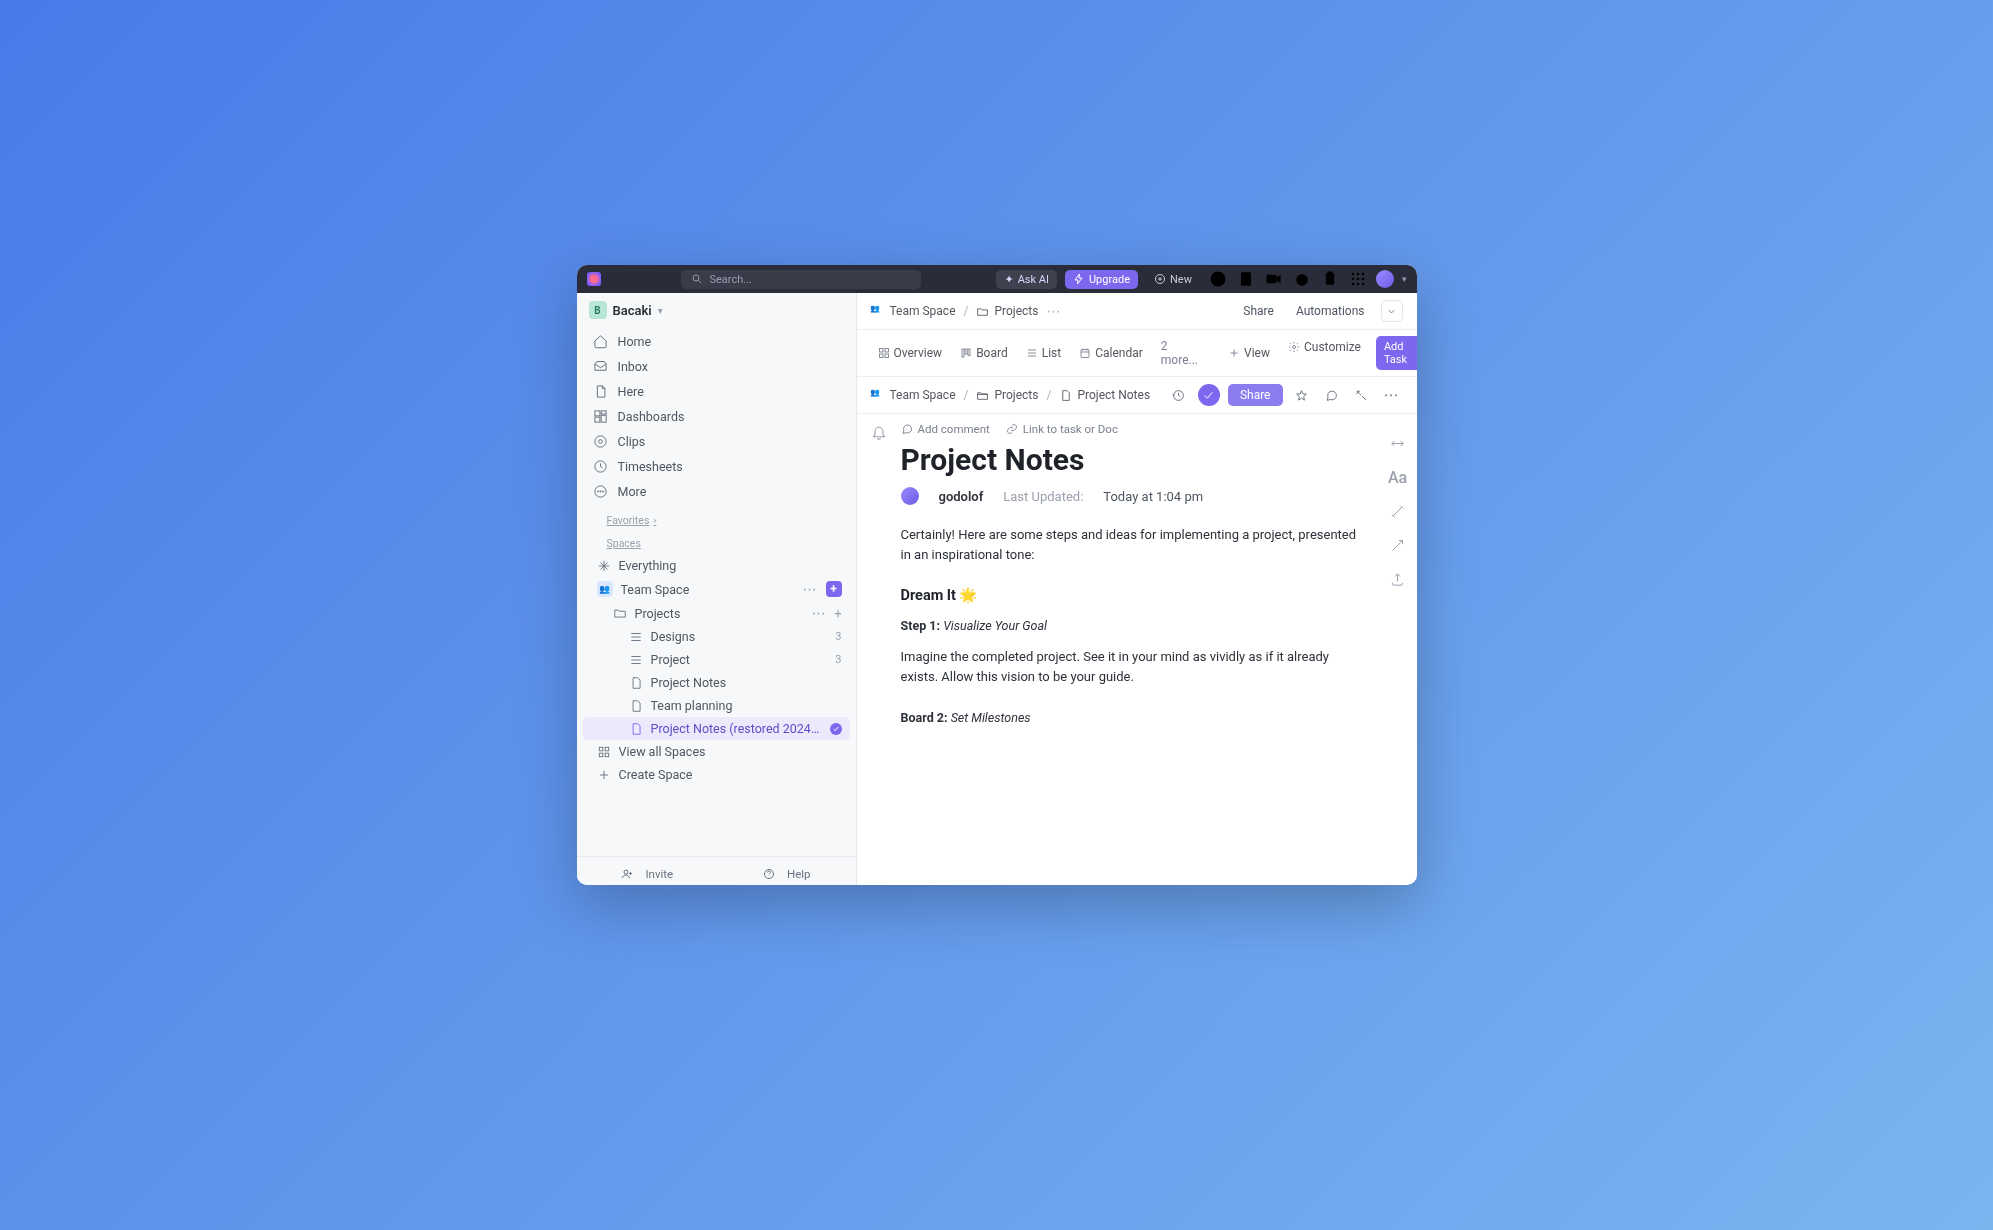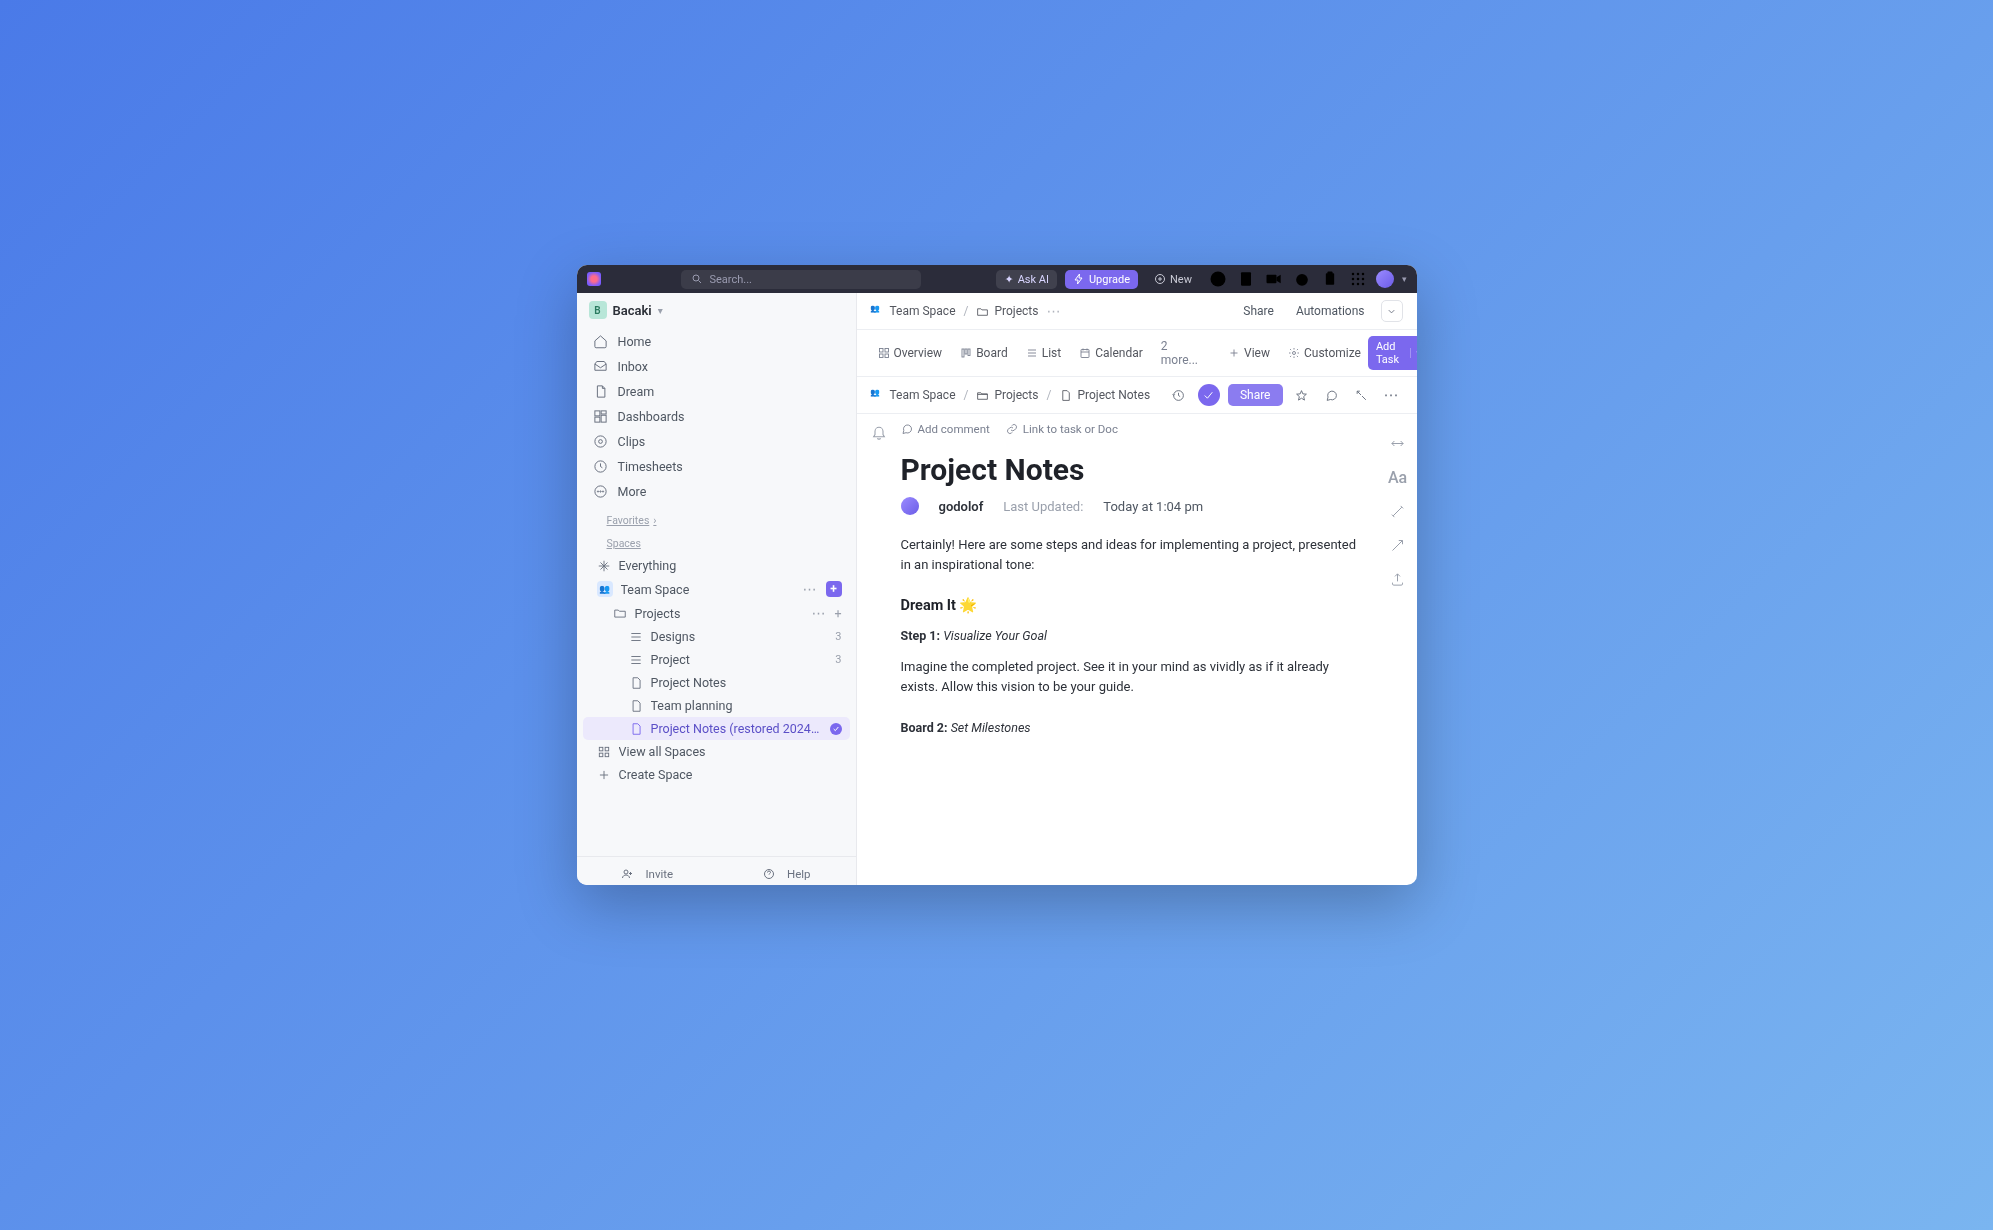--- a/index.html
+++ b/index.html
@@ -179,21 +179,21 @@
     display:flex; align-items:center; gap:4px;
     padding:5px 14px;
     border-bottom:1px solid #eceef2;
     font-size:12px; color:#54575f;
   }
   .vtab { display:flex; align-items:center; gap:4px; padding:4px 7px; cursor:pointer; border-radius:4px; }
   .vtab .vico { width:12px; height:12px; display:flex; color:#7a8090; }
   .vtab .vico svg { width:12px; height:12px; stroke:currentColor; fill:none; stroke-width:1.8; }
   .vtab.more { color:#7a8090; }
   .vdiv { width:1px; height:16px; background:#e1e3e8; margin:0 4px; }
-  .view-row .right { margin-left:auto; display:flex; align-items:center; }
+  .view-row .right { margin-left:auto; display:flex; align-items:flex-start; gap:8px; }
   .addtask-btn {
     background:#7b68ee; color:#fff; font-size:11px;
     padding:4px 8px; border-radius:5px; cursor:pointer;
     display:flex; align-items:center; gap:4px;
   }
   .addtask-btn .chv { border-left:1px solid rgba(255,255,255,0.3); padding-left:5px; margin-left:2px; font-size:9px; }
 
   .doc-header {
     display:flex; align-items:center; gap:8px;
     padding:7px 14px;
@@ -222,21 +222,21 @@
     flex:1; overflow-y:auto;
     padding:8px 50px 20px 44px;
   }
   .doc-left-ic {
     position:absolute; left:14px; top:10px;
     width:16px; height:16px; color:#9aa0ac;
   }
   .doc-left-ic svg { width:16px; height:16px; stroke:currentColor; fill:none; stroke-width:1.6; }
   .doc-meta {
     display:flex; gap:16px;
-    font-size:11.5px; color:#7a8090; margin-bottom:16px;
+    font-size:11.5px; color:#7a8090; margin-bottom:6px;
   }
   .doc-meta .mitem { display:flex; align-items:center; gap:5px; cursor:pointer; }
   .doc-meta .mico { width:12px; height:12px; display:flex; }
   .doc-meta .mico svg { width:12px; height:12px; stroke:currentColor; fill:none; stroke-width:1.8; }
   .doc-title {
     font-size:30px; font-weight:700; color:#1f2229;
     margin:4px 0 10px;
   }
   .doc-author {
     display:flex; align-items:center; gap:20px;
@@ -375,21 +375,21 @@
             </span>
           <span class="side-label">Inbox</span>
         </div>
         <div class="side-item">
           <span class="sico">
               <svg viewBox="0 0 24 24">
                 <path d="M7 3h8l4 4v14H7z"></path>
                 <path d="M15 3v4h4"></path>
               </svg>
             </span>
-          <span class="side-label">Dream</span>
+          <span class="side-label">Here</span>
         </div>
         <div class="side-item">
           <span class="sico">
               <svg viewBox="0 0 24 24">
                 <rect x="3" y="3" width="8" height="8"></rect>
                 <rect x="13" y="3" width="8" height="5"></rect>
                 <rect x="13" y="10" width="8" height="11"></rect>
                 <rect x="3" y="13" width="8" height="8"></rect>
               </svg>
             </span>

